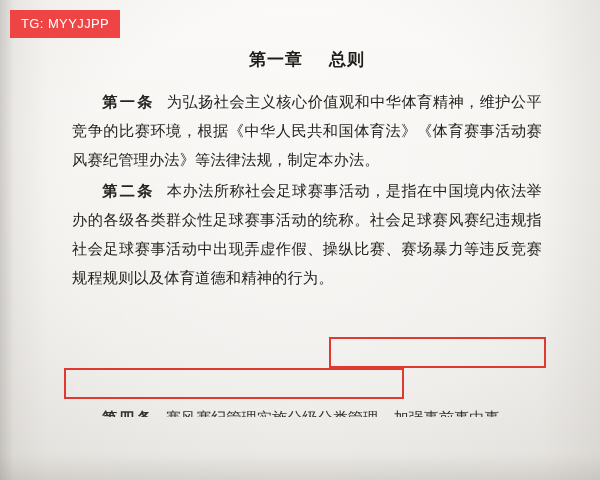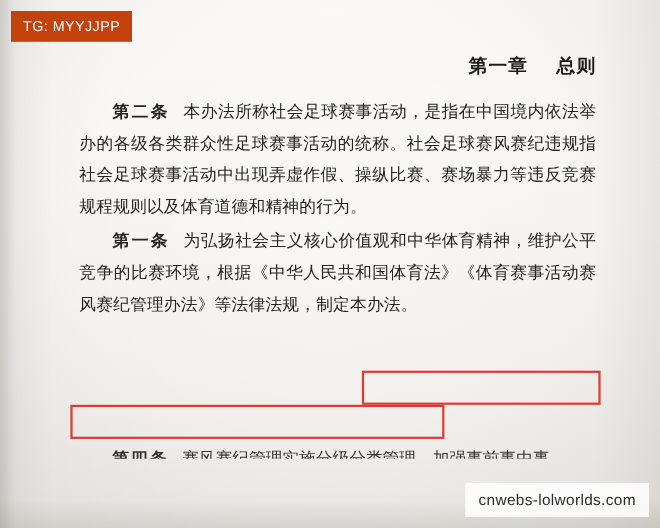--- a/index.html
+++ b/index.html
@@ -45,21 +45,21 @@
     width: 100%; height: 100%;
     background: radial-gradient(ellipse at 50% 45%, rgba(255,255,255,0.35) 0%, rgba(230,227,222,0.0) 55%, rgba(190,186,180,0.25) 100%);
     pointer-events: none;
   }
 
   
   .tag-badge {
     position: absolute;
     left: 10px;
     top: 10px;
-    background: #c2410c;
+    background: #ef4444;
     color: #ffffff;
     font-family: "Liberation Sans", sans-serif;
     font-size: 13px;
     line-height: 1;
     padding: 7px 11px 8px 11px;
     letter-spacing: 0.4px;
     z-index: 5;
   }
 
   
@@ -79,21 +79,21 @@
 
   
   .doc {
     position: absolute;
     left: 72px;
     top: 48px;
     width: 470px;
     color: #262320;
   }
   .chapter-title {
-    text-align: right;
+    text-align: center;
     font-size: 17px;
     font-weight: bold;
     letter-spacing: 1px;
     margin-bottom: 16px;
     color: #1f1d1a;
     position: relative;
   }
   .chapter-title .gap {
     display: inline-block;
     width: 26px;
@@ -184,32 +184,29 @@
   <div class="tag-badge">
     <span>TG: MYYJJPP</span>
   </div>
 
   <div class="doc">
     <div class="chapter-title">
       <span>第一章</span><span class="gap"></span><span>总则</span>
     </div>
 
     <p class="para">
+      <span class="indent"></span><span class="art-label">第一条</span><span class="art-gap"></span><span>为弘扬社会主义核心价值观和中华体育精神，维护公平竞争的比赛环境，根据《中华人民共和国体育法》《体育赛事活动赛风赛纪管理办法》等法律法规，制定本办法。</span>
+    </p>
+
+    <p class="para">
       <span class="indent"></span><span class="art-label">第二条</span><span class="art-gap"></span><span>本办法所称社会足球赛事活动，是指在中国境内依法举办的各级各类群众性足球赛事活动的统称。社会足球赛风赛纪违规指社会足球赛事活动中出现弄虚作假、操纵比赛、赛场暴力等违反竞赛规程规则以及体育道德和精神的行为。</span>
-    </p>
-
-    <p class="para">
-      <span class="indent"></span><span class="art-label">第一条</span><span class="art-gap"></span><span>为弘扬社会主义核心价值观和中华体育精神，维护公平竞争的比赛环境，根据《中华人民共和国体育法》《体育赛事活动赛风赛纪管理办法》等法律法规，制定本办法。</span>
     </p>
 
   </div>
 
   <div class="para-clipped">
     <span class="indent"></span><span class="art-label">第四条</span><span class="art-gap"></span><span>赛风赛纪管理实施分级分类管理，加强事前事中事</span>
   </div>
 
   <div class="red-box red-box-a"></div>
   <div class="red-box red-box-b"></div>
 
-  <div class="watermark">
-    <span>cnwebs-lolworlds.com</span>
-  </div>
 </div>
 
 </body></html>

